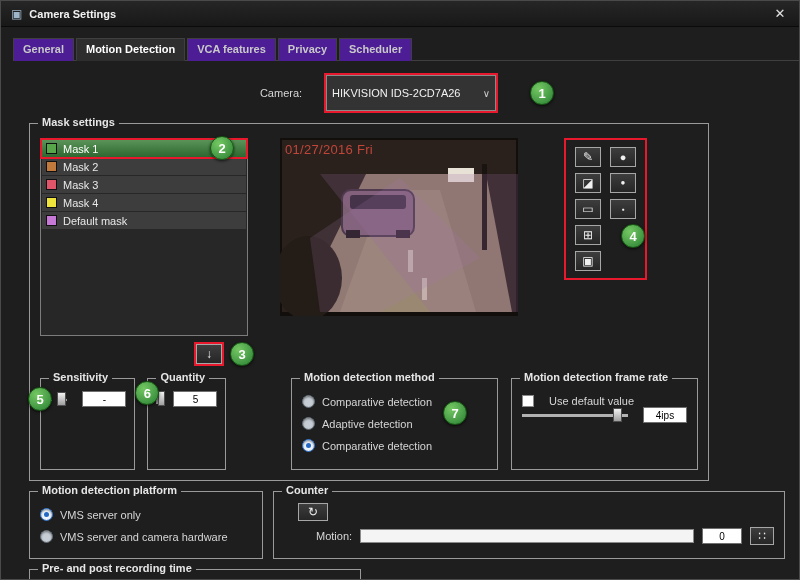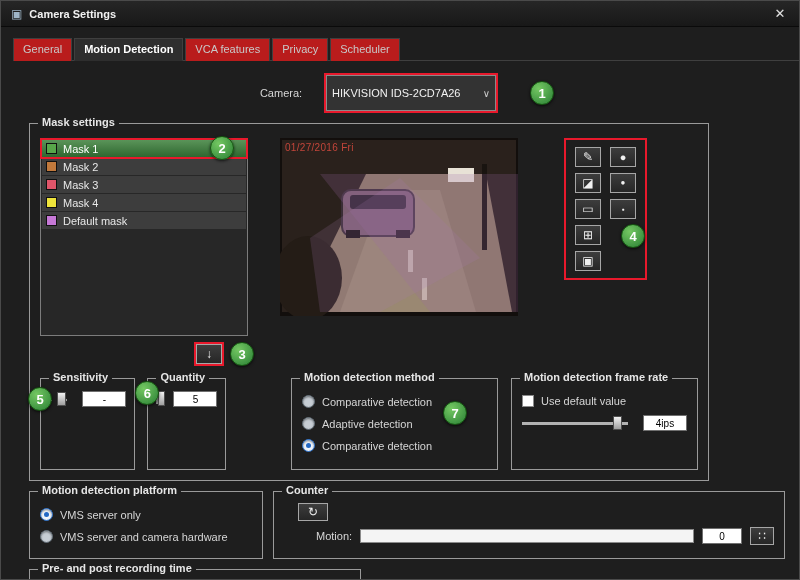--- a/index.html
+++ b/index.html
@@ -18,21 +18,21 @@
     border-bottom:1px solid #0a0a0a; display:flex; align-items:center;
     padding:0 10px; gap:7px; }
   .app-icon { color:#9fb6c9; font-size:12px; line-height:1; }
   .win-title { font-weight:bold; color:#f2f2f2; }
   .close-btn { margin-left:auto; color:#e0e0e0; font-size:13px; width:18px;
     text-align:center; cursor:default; }
 
   
   .tabbar { display:flex; margin:10px 0 0 12px; border-bottom:1px solid #3f3f3f; }
   .tab { padding:4px 9px 5px; border:1px solid #3f3f3f; border-bottom:none;
-    background:#b91c1c; margin-right:2px; color:#c9c9c9; position:relative; top:1px; }
+    background:#4c1d95; margin-right:2px; color:#c9c9c9; position:relative; top:1px;font-weight:bold; }
   .tab.active { background:#2e2e2e; font-weight:bold; color:#ffffff;
     border-bottom:1px solid #2e2e2e; }
 
   .content { padding:6px 14px 0 28px; }
 
   
   .camera-row { display:flex; justify-content:center; align-items:center;
     gap:24px; margin:8px 0 12px;text-align:right; }
   .red-outline { outline:2px solid #e8192c; outline-offset:0; }
   .dropdown { width:170px; height:36px; background:#333333; border:1px solid #8a8a8a;
@@ -68,21 +68,21 @@
 
   .arrow-row { width:214px; display:flex; justify-content:flex-end;
     align-items:center; gap:8px; margin-top:6px; }
   .tool-btn { width:26px; height:20px; background:linear-gradient(#3d3d3d,#262626);
     border:1px solid #a6a6a6; color:#f0f0f0; display:flex; align-items:center;
     justify-content:center; font-size:12px; line-height:1; padding:0; }
 
   
   .preview-col { margin-left:26px; }
   .preview { width:238px; height:178px; background:#000; position:relative; }
-  .osd { position:absolute; left:5px; top:4px; color:#c2453a; font-size:10px;
+  .osd { position:absolute; left:5px; top:4px; color:#c2453a; font-size:13px;
     letter-spacing:.3px; }
 
   
   .toolbar { margin-left:46px; align-self:flex-start; position:relative;
     border:2px solid #e8192c; padding:7px 9px; display:grid;
     grid-template-columns:26px 26px; gap:6px 9px; }
   .col1 { grid-column:1; }
   .dot-l { font-size:11px; } .dot-m { font-size:8px; } .dot-s { font-size:5px; }
   .badge-toolbar { position:absolute; right:0px; top:84px; }
 
@@ -109,21 +109,21 @@
   .radio-row { display:flex; align-items:center; gap:7px; margin-bottom:9px; }
   .radio { width:13px; height:13px; border-radius:50%; background:#c6cdd4;
     border:1px solid #5f6a73; position:relative; flex:none;
     box-shadow:inset 0 1px 2px rgba(0,0,0,.45); }
   .radio.sel { background:#eef4fb; border-color:#2a6fc9; }
   .radio.sel::after { content:""; position:absolute; inset:3px; border-radius:50%;
     background:#2368c4; }
   .badge-method { position:absolute; right:30px; top:22px; }
 
   .rate-group { flex:1; padding:16px 10px 8px; }
-  .check-row { display:flex; align-items:center; gap:7px; margin-bottom:8px; }
+  .check-row { display:flex; align-items:center; gap:15px; margin-bottom:0; }
   .checkbox { width:12px; height:12px; background:#ffffff; border:1px solid #8a8a8a;
     flex:none; }
 
   .row2 { display:flex; gap:10px; margin-top:10px; }
   .platform-group { width:234px; padding:16px 10px 6px; }
   .counter-group { flex:1; padding:9px 10px 6px; }
   .reset-btn { width:30px; height:18px; margin:2px 0 6px 14px; }
   .counter-row { display:flex; align-items:center; gap:8px; padding-left:32px; }
   .counter-bar { flex:1; height:14px; background:#f4f4f4; border:1px solid #8a8a8a; }
   .small-box { width:40px; margin-left:0; }

